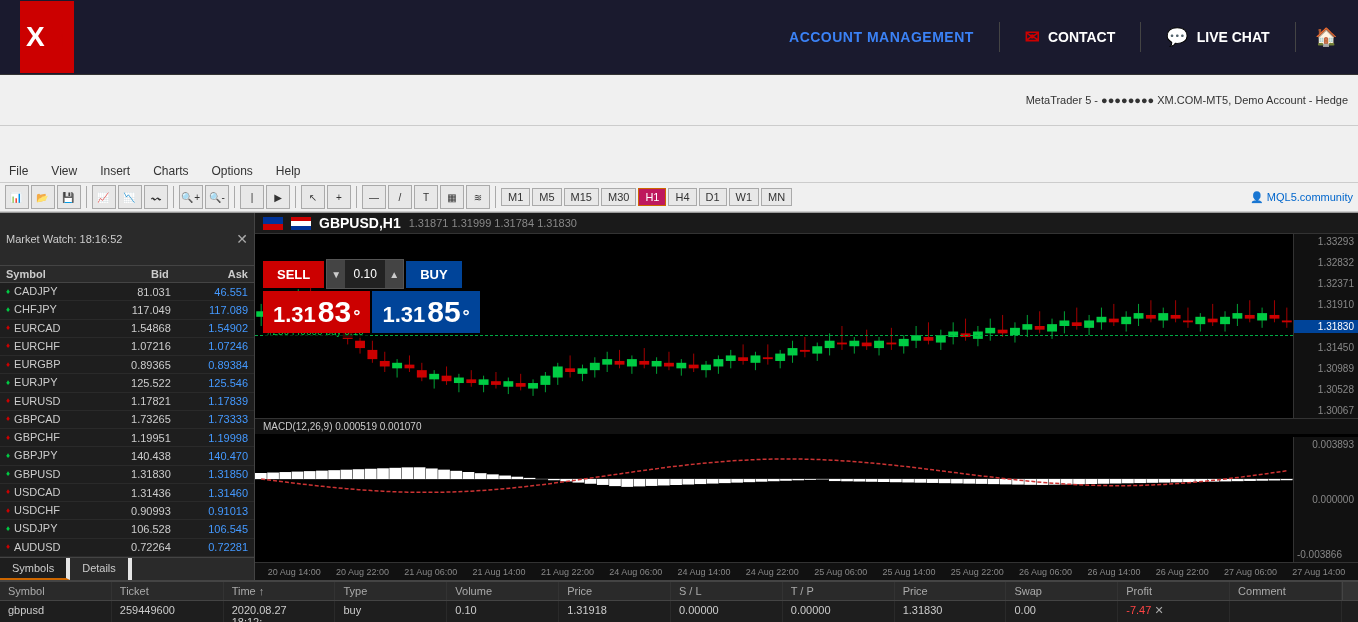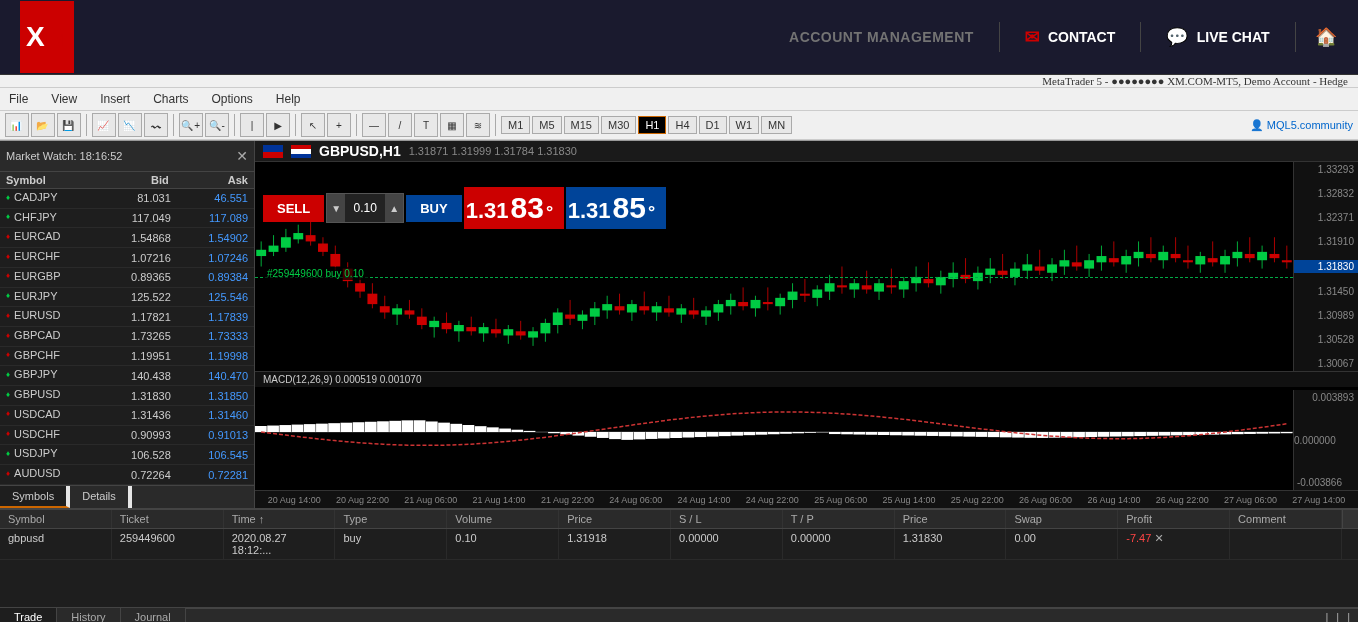--- a/index.html
+++ b/index.html
@@ -17,21 +17,21 @@
     }
     .logo-xm {
       width: 80px; height: 45px;
       background: #1a1a2e;
       display: flex; align-items: center;
     }
     .logo-x { color: #fff; font-size: 28px; font-weight: 900; }
     .logo-m { color: #cc0000; font-size: 28px; font-weight: 900; }
     .nav-spacer { flex: 1; }
     .nav-link {
-      color: #737373; font-size: 14px; font-weight: bold;
+      color: #3b82f6; font-size: 14px; font-weight: bold;
       padding: 0 25px; cursor: pointer; text-transform: uppercase;
       letter-spacing: 0.5px;
     }
     .nav-divider { width: 1px; height: 30px; background: #444; }
     .nav-contact {
       display: flex; align-items: center; gap: 8px;
       color: #fff; font-size: 14px; font-weight: bold;
       padding: 0 25px; cursor: pointer;
     }
     .contact-icon { color: #cc0000; font-size: 18px; }
@@ -43,62 +43,61 @@
     .chat-icon { color: #cc0000; font-size: 18px; }
     .home-btn {
       padding: 0 20px; cursor: pointer; color: #aaa; font-size: 18px;
     }
 
     
     .mt-toolbar-wrapper {
       background: #f0f0f0; border-bottom: 1px solid #999;
     }
     .mt-info-bar {
-      background: #f0f0f0; padding: 0 10px;
+      background: #f0f0f0; padding: 19px 10px;
       font-size: 11px; color: #333;
       border-bottom: 1px solid #ccc;
       text-align: right;
-      font-family: Liberation Serif, serif;
     }
     .mt-menu-bar {
       background: #f0f0f0; display: flex; align-items: center;
       padding: 2px 5px; gap: 15px;
       font-size: 12px; color: #333;
       border-bottom: 1px solid #ccc;
     }
-    .menu-item { cursor: pointer; padding: 2px 4px; }
+    .menu-item { cursor: pointer; padding: 2px 4px; margin-top: 34px; }
     .mt-toolbar {
       background: #f0f0f0; display: flex; align-items: center;
       padding: 2px 5px; gap: 2px;
       border-bottom: 1px solid #ccc; flex-wrap: wrap;
     }
     .tb-btn {
       width: 24px; height: 24px; border: 1px solid #aaa;
       background: #e8e8e8; cursor: pointer; display: flex;
       align-items: center; justify-content: center;
       font-size: 10px; color: #333;
     }
     .tb-sep { width: 1px; height: 22px; background: #aaa; margin: 0 3px; }
     .timeframe-btn {
       padding: 2px 6px; border: 1px solid #aaa;
       background: #e8e8e8; cursor: pointer; font-size: 11px; color: #333;
     }
     .timeframe-btn.active {
-      background: #000000; color: #fff; border-color: #cc6600;
+      background: #be185d; color: #fff; border-color: #cc6600;
     }
     .mql-link { color: #0066cc; font-size: 11px; cursor: pointer; margin-left: auto; }
 
     
     .market-watch {
       width: 255px; background: #1e1e1e; border-right: 1px solid #444;
       display: flex; flex-direction: column; flex-shrink: 0;
     }
     .mw-header {
       display: flex; justify-content: space-between; align-items: center;
-      background: #2a2a2a; padding: 7px 6px; border-bottom: 1px solid #444;
+      background: #2a2a2a; padding: 18px 6px; border-bottom: 1px solid #444;
     }
     .mw-title { color: #ccc; font-size: 11px; }
     .mw-close { color: #aaa; cursor: pointer; font-size: 14px; }
     .mw-table { width: 100%; border-collapse: collapse; flex: 1; overflow-y: auto; }
     .mw-col-header {
       background: #2a2a2a; color: #ccc; font-size: 11px;
       padding: 2px 6px; text-align: left; border-bottom: 1px solid #444;
     }
     .mw-col-header.right { text-align: right; }
     .mw-row { border-bottom: 1px solid #2a2a2a; }
@@ -121,21 +120,21 @@
     .chart-header {
       background: #1a1a1a; padding: 2px 8px; font-size: 11px; color: #ccc;
       border-bottom: 1px solid #333; display: flex; align-items: center; gap: 8px;
     }
     .chart-symbol { color: #fff; font-weight: bold; font-size: 14px; }
     .chart-prices { color: #888; font-size: 11px; }
 
     
     .trade-controls {
       position: absolute; top: 25px; left: 8px; z-index: 10;
-      display: flex; gap: 2px;
+      display: flex; flex-direction: column; gap: 2px;
     }
     .trade-row1 { display: flex; align-items: center; gap: 2px; }
     .sell-btn {
       background: #cc0000; color: #fff; border: none;
       padding: 6px 14px; font-size: 13px; font-weight: bold;
       cursor: pointer; min-width: 55px;
     }
     .qty-container {
       display: flex; align-items: center;
       background: #333; border: 1px solid #555;
@@ -149,32 +148,32 @@
       width: 40px; text-align: center; font-size: 12px; padding: 2px;
       height: 28px;
     }
     .buy-btn {
       background: #004499; color: #fff; border: none;
       padding: 6px 14px; font-size: 13px; font-weight: bold;
       cursor: pointer; min-width: 55px;
     }
     .trade-row2 { display: flex; gap: 2px; }
     .price-box {
-      background: #cc0000; color: #fff; padding: 4px 2px;
+      background: #cc0000; color: #fff; padding: 4px 10px;
       font-size: 22px; font-weight: bold; min-width: 100px;
       display: flex; align-items: baseline; gap: 2px;
     }
     .price-box.buy-price { background: #004499; }
     .price-main { font-size: 22px; }
     .price-sup { font-size: 30px; font-weight: 900; }
     .price-deg { font-size: 18px; vertical-align: super; }
 
     
     .macd-area {
-      height: 119px; position: relative; background: #000;
+      height: 144px; position: relative; background: #000;
       border-top: 1px solid #333;
     }
     .macd-header {
       color: #ccc; font-size: 10px; padding: 2px 8px;
       background: #111;
     }
 
     
     .time-axis {
       background: #111; height: 18px; display: flex;
@@ -777,21 +776,21 @@
             <rect x="976.9411764705882" y="45" width="11.711764705882352" height="2.1764705882352944" fill="#fff"></rect>
             <rect x="989.1529411764706" y="45" width="11.711764705882352" height="1.9411764705882362" fill="#fff"></rect>
             <rect x="1001.3647058823528" y="45" width="11.711764705882352" height="1.705882352941176" fill="#fff"></rect>
             <rect x="1013.5764705882352" y="45" width="11.711764705882352" height="1.470588235294118" fill="#fff"></rect>
             <rect x="1025.7882352941176" y="45" width="11.711764705882352" height="1.2352941176470578" fill="#fff"></rect>
             <path d="M6.105882352941176,45L18.31764705882353,46.542143169548986L30.52941176470588,48.06390124994797L42.74117647058823,49.54513951613066L54.95294117647059,50.96622089629502L67.16470588235293,52.30824714904269L79.37647058823529,53.55329096640572L91.58823529411764,54.68461615213466L103.8,55.68688317107872L116.01176470588236,56.546337545156625L128.2235294117647,57.250978782090634L140.43529411764703,57.790707762167024L152.6470588235294,58.157450772859356L164.85882352941175,58.34525866795526L177.07058823529408,58.35037993334138L189.28235294117644,58.171306762072575L201.4941176470588,57.80879357284402L213.70588235294116,57.265847744427305L225.91764705882352,56.547692679867794L238.12941176470585,55.66170365407853L250.3411764705882,54.61731723273301L262.5529411764706,53.42591537494924L274.7647058823529,52.100685643184164L286.9764705882353,50.656459237202114L299.18823529411765,49.10952884134L311.4,47.47744852221906L323.61176470588236,45.77881813450476L335.8235294117647,44.03305488258427L348.035294117647,42.260154843778345L360.2470588235294,40.48044738199454L372.45882352941175,38.714345468045565L384.67058823529413,36.98209497313073L396.88235294117646,35.303526014588925L409.0941176470588,33.697809407826846L421.3058823529412,32.1832212156129L433.5176470588235,30.776918286478114L445.7294117647059,29.49472753899984L457.94117647058823,28.350951579921094L470.15294117647056,27.358193043450413L482.36470588235295,26.527199809159008L494.5764705882353,25.86673299946654L506.7882352941176,25.383459377934255L519,25.081869469900255L531.2117647058824,24.964222411076726L543.4235294117647,25.030518201463668L555.635294117647,25.278497705348894L567.8470588235294,25.7036703973943L580.0588235294117,26.299369514038652L592.2705882352941,27.05683393286226L604.4823529411765,27.96531577429395L616.6941176470588,29.012212404125172L628.9058823529411,30.183221215612903L641.1176470588235,31.462515290179795L653.3294117647058,32.8329377792948L665.5411764705882,34.27621262018954L677.7529411764706,35.77316899745733L689.9647058823529,37.30397679375925L702.1764705882352,38.848390137896L714.3882352941176,40.38599605905486L726.6,41.8964651933283L738.8117647058823,43.35980146339552L751.0235294117647,44.75658766486939L763.2352941176471,46.06822394308445L775.4470588235293,47.27715623141945L787.6588235294117,48.36709184553747L799.8705882352941,49.32319958567417L812.0823529411764,50.132291889372645L824.2941176470588,50.78298679751485L836.5058823529412,51.265847744427305L848.7176470588234,51.57349945519696L860.9294117647058,51.70071852677846L873.1411764705882,51.644497580400206L885.3529411764706,51.404082197367025L897.5647058823529,50.980980184624066L909.7764705882353,50.37894305628467L921.9882352941177,49.603919958561235L934.1999999999999,48.663984603980154L946.4117647058823,47.5692361122552L958.6235294117647,46.33167497566407L970.835294117647,44.965055672288074L983.0470588235294,43.48471773727799L995.2588235294118,41.90739736688326L1007.470588235294,40.251021869071856L1019.6823529411764,38.53448948524211L1031.8941176470587,36.777437287196044" fill="none" stroke="#cc3333" stroke-width="1.5" stroke-dasharray="4,2"></path>
           </svg>
         
         <div style="position:absolute;right:0;top:18px;bottom:0;width:65px;background:#111;border-left:1px solid #333;display:flex;flex-direction:column;justify-content:space-between;padding:2px 0;">
           <span style="color:#888;font-size:10px;text-align:right;padding-right:4px;">0.003893</span>
-          <span style="color:#888;font-size:10px;padding-right:20px;">0.000000</span>
+          <span style="color:#888;font-size:10px;text-align:right;padding-right:4px;">0.000000</span>
           <span style="color:#888;font-size:10px;text-align:right;padding-right:16px;">-0.003866</span>
         </div>
       </div>
 
       <div class="time-axis" id="time-axis-container">
       <span class="time-label">20 Aug 14:00</span>
           <span class="time-label">20 Aug 22:00</span>
           <span class="time-label">21 Aug 06:00</span>
           <span class="time-label">21 Aug 14:00</span>
           <span class="time-label">21 Aug 22:00</span>

